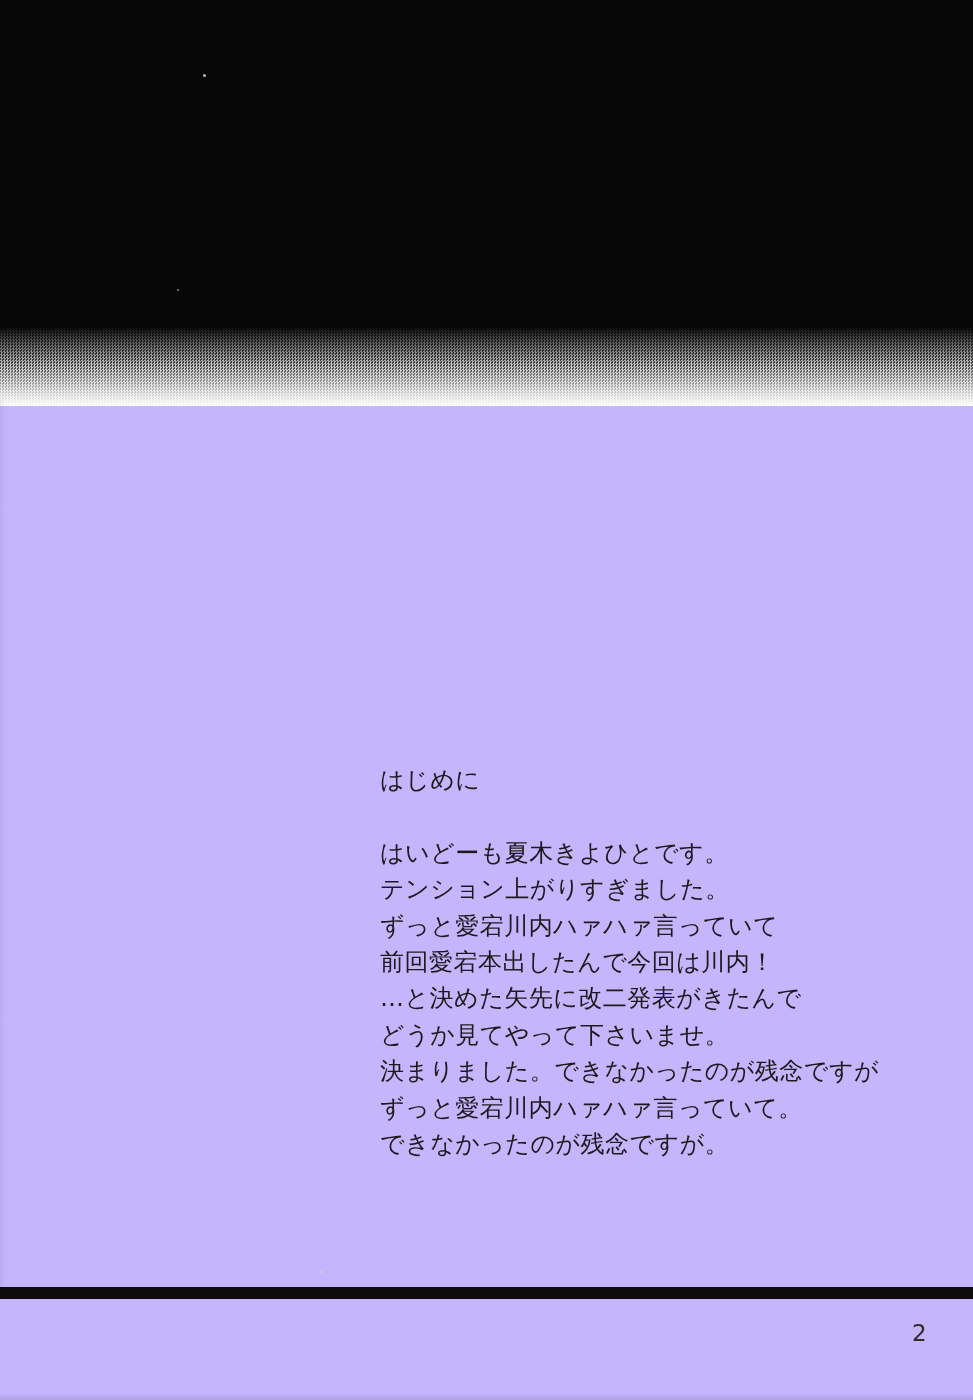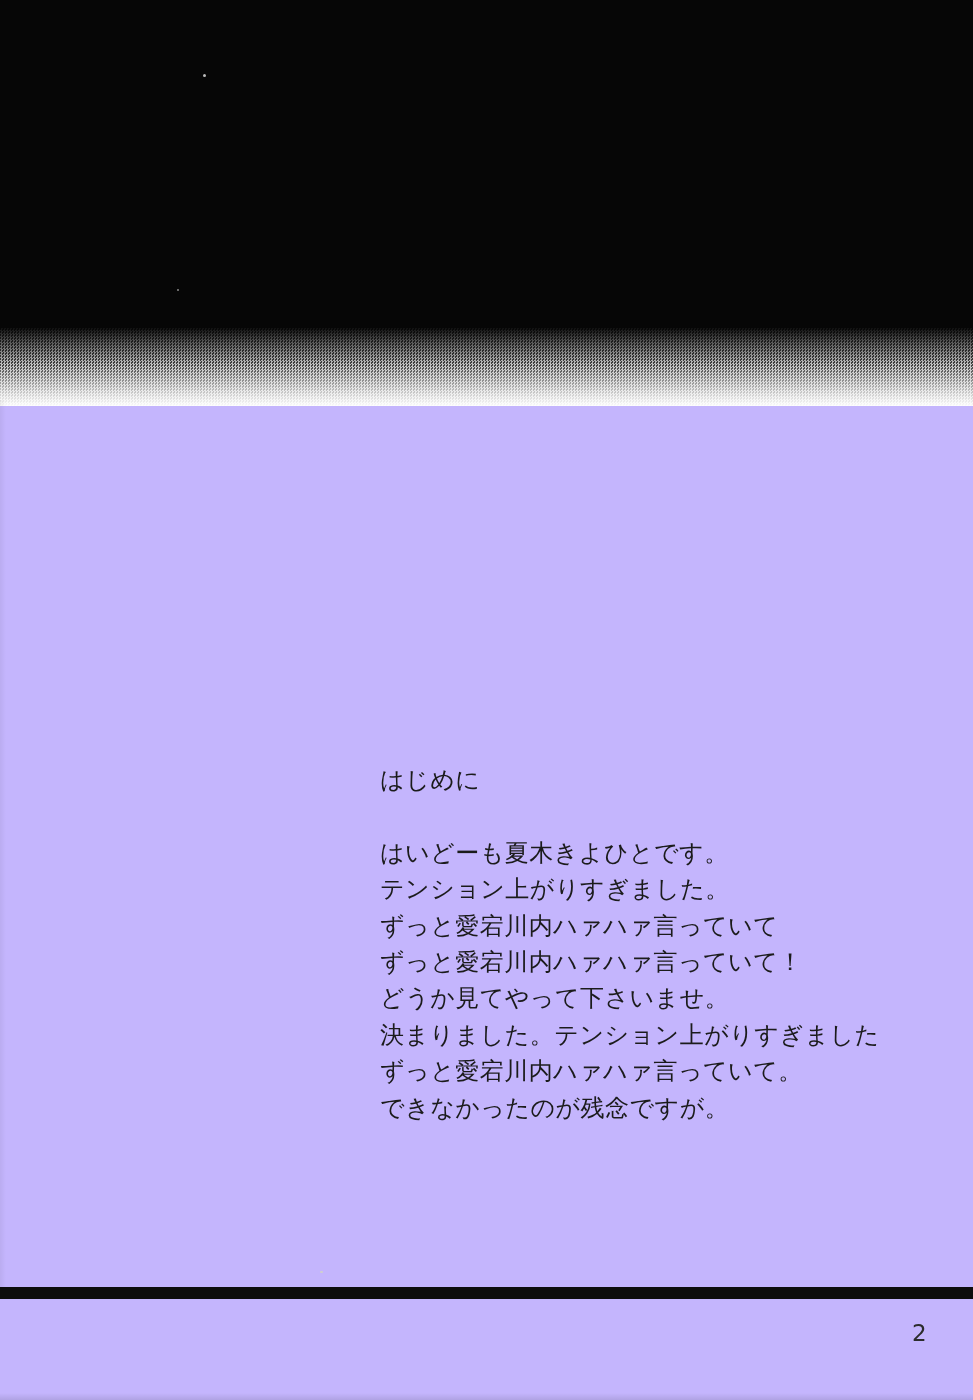--- a/index.html
+++ b/index.html
@@ -135,23 +135,24 @@
   <span class="speck speck-3"></span>
 
   <div class="left-edge-shade"></div>
 
   <div class="text-block">
     <div class="foreword-title">はじめに</div>
     <div class="title-gap"></div>
     <div class="body-line">はいどーも夏木きよひとです。</div>
     <div class="body-line">テンション上がりすぎました。</div>
     <div class="body-line">ずっと愛宕川内ハァハァ言っていて</div>
-    <div class="body-line">ずっと愛宕川内ハァハァ言っていて！</div>
+    <div class="body-line">前回愛宕本出したんで今回は川内！</div>
+    <div class="body-line">…と決めた矢先に改二発表がきたんで</div>
     <div class="body-line">どうか見てやって下さいませ。</div>
-    <div class="body-line">決まりました。テンション上がりすぎました</div>
+    <div class="body-line">決まりました。できなかったのが残念ですが</div>
     <div class="body-line">ずっと愛宕川内ハァハァ言っていて。</div>
     <div class="body-line">できなかったのが残念ですが。</div>
   </div>
 
   <div class="divider-bar"></div>
 
   <div class="page-number">2</div>
 
   <div class="bottom-edge-shade"></div>
 

